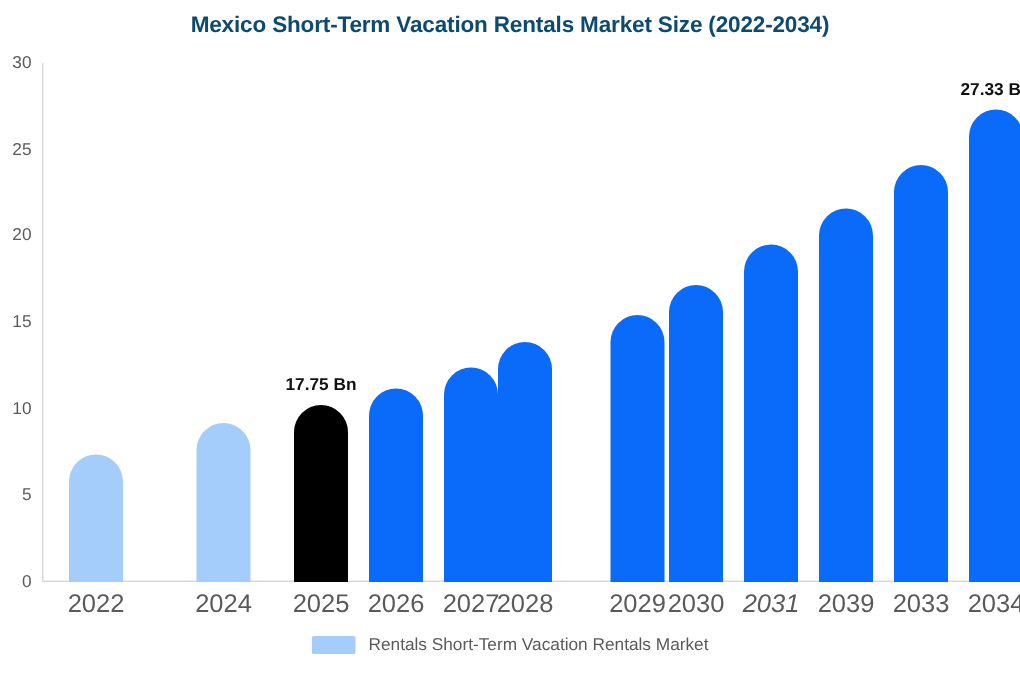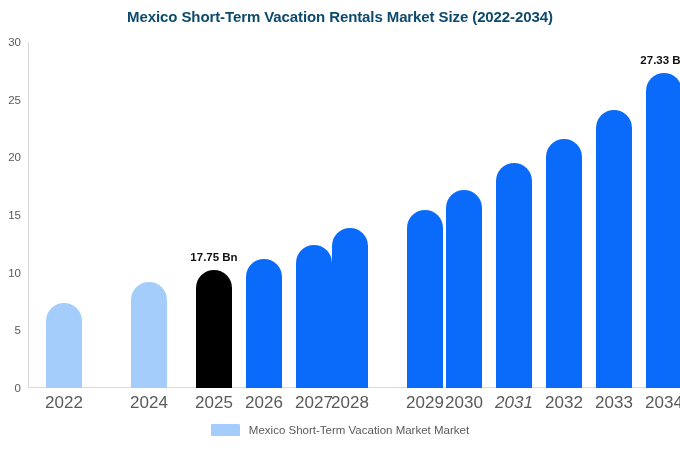--- a/index.html
+++ b/index.html
@@ -170,21 +170,21 @@
         <div class="bar-slot" style="left: 411px;">
           <div class="bar" style="height: 198.373px; background: rgb(10, 107, 250);"></div>
           <div class="xtick">2030</div>
         </div>
         <div class="bar-slot" style="left: 461px; font-style: italic;">
           <div class="bar" style="height: 224.9px; background: rgb(10, 107, 250);"></div>
           <div class="xtick">2031</div>
         </div>
         <div class="bar-slot" style="left: 511px;">
           <div class="bar" style="height: 249.12px; background: rgb(10, 107, 250);"></div>
-          <div class="xtick">2032</div>
+          <div class="xtick">2039</div>
         </div>
         <div class="bar-slot" style="left: 561px;">
           <div class="bar" style="height: 277.953px; background: rgb(10, 107, 250);"></div>
           <div class="xtick">2033</div>
         </div>
         <div class="bar-slot" style="left: 611px;">
           <div class="bar" style="height: 315.206px; background: rgb(10, 107, 250);"></div>
           <div class="bar-label" style="bottom: 322.206px;">27.33 Bn</div>
           <div class="xtick">2034</div>
         </div>
@@ -195,16 +195,16 @@
         <div class="ytick" style="top: 230.667px;">10</div>
         <div class="ytick" style="top: 173px;">15</div>
         <div class="ytick" style="top: 115.333px;">20</div>
         <div class="ytick" style="top: 57.6667px;">25</div>
         <div class="ytick" style="top: 0px;">30</div>
       </div>
   </div>
 
   <div class="legend">
     <span class="legend-swatch" style="background: rgb(165, 205, 251);"></span>
-    <span class="legend-label">Mexico Short-Term Vacation Market Market</span>
+    <span class="legend-label">Rentals Short-Term Vacation Rentals Market</span>
   </div>
 
 </div>
 
 </body></html>

